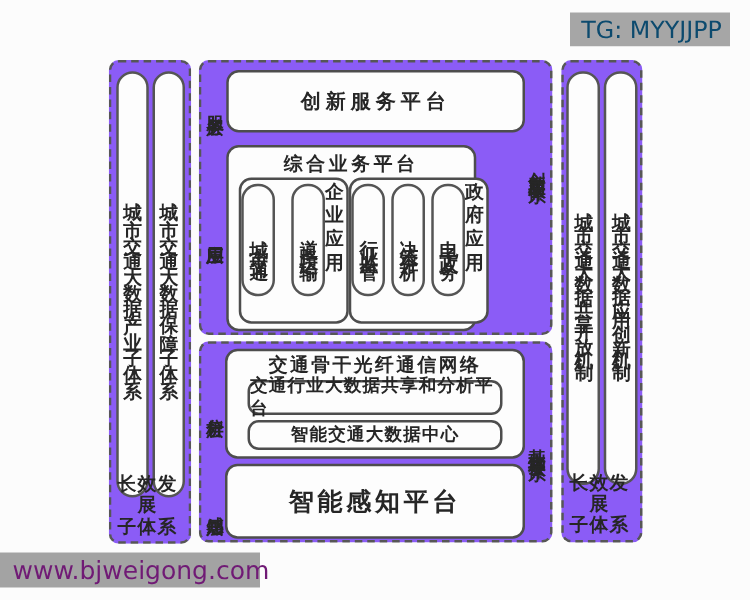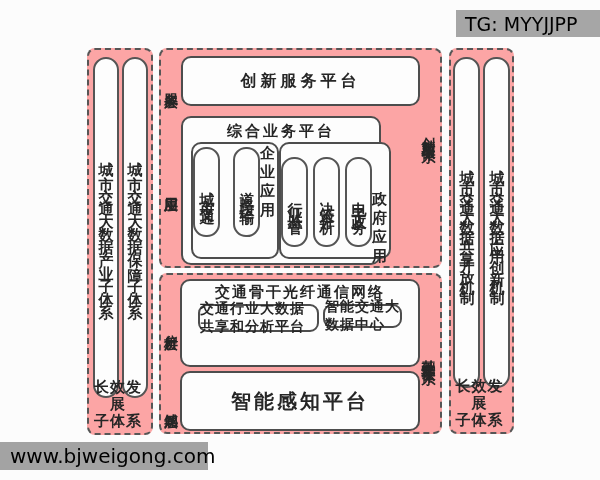--- a/index.html
+++ b/index.html
@@ -8,38 +8,38 @@
     position: relative;
     width: 600px; height: 480px;
     background: #fcfcfc;
     overflow: hidden;
     font-family: "DejaVu Serif", "Liberation Serif", serif;
     color: #262626;
   }
 
   
   .tg-badge {
-    position: absolute; left: 456px; top: 10px; width: 144px; height: 27px;
-    background: #a6a6a6; color: #000000;
+    position: absolute; left: 456px; top: 10px; width: 128px; height: 27px;
+    background: #a6a6a6; color: #0c4a6e;
     font-family: "DejaVu Sans", "Liberation Sans", sans-serif;
     font-size: 19px; display: flex; align-items: center; padding-left: 9px;
   }
   .site-bar {
     position: absolute; left: 0; top: 442px; width: 208px; height: 28px;
-    background: #a3a3a3; color: #000000;
+    background: #a3a3a3; color: #701a75;
     font-family: "DejaVu Sans", "Liberation Sans", sans-serif;
     font-size: 20px; display: flex; align-items: center; padding-left: 10px;
   }
 
   
   .dashed {
     position: absolute;
     border: 2px dashed #565656;
     border-radius: 8px;
-    background: #fca5a5;
+    background: #8b5cf6;
   }
   .solidbox {
     position: absolute;
     border: 2px solid #4d4d4d;
     border-radius: 10px;
     background: #fdfdfd;
   }
   .vpill {
     border: 2px solid #555555;
     border-radius: 13px;
@@ -84,21 +84,21 @@
   .group {
     border: 2px solid #4d4d4d; border-radius: 10px; background: #fdfdfd;
     display: flex; 
   }
   .group-pills { flex: 1; display: flex; align-items: flex-start; justify-content: center; padding-top: 3px; }
   .group-pills .vpill { width: 27px; height: 90px; }
   .gap13 { gap: 13px; }
   .gap5  { gap: 5px; }
   .group-label { height: 21px; text-align: center; font-weight: 700; font-size: 15px; letter-spacing: 2px; }
 
-  .bars { display: flex; flex-direction: row; gap: 4px; padding: 0 16px; margin-top: 2px; }
+  .bars { display: flex; flex-direction: column; gap: 4px; padding: 0 16px; margin-top: 2px; }
   .bar {
     border: 2px solid #4d4d4d; border-radius: 9px; background: #fdfdfd;
     display: flex; align-items: center; justify-content: center;
     font-weight: 700; font-size: 14px; letter-spacing: 1px;
   }
 </style>
 </head>
 <body>
 
 <div class="canvas">
@@ -160,21 +160,21 @@
             <div class="vpill">
               <span class="vtext ls6">城市交通</span>
             </div>
             <div class="vpill">
               <span class="vtext ls6">道路运输</span>
             </div>
           </div>
           <div class="group-label">企业应用</div>
         </div>
 
-        <div class="group" style="width:113px;align-items:center;">
+        <div class="group" style="width:113px;">
           <div class="group-pills gap5">
             <div class="vpill">
               <span class="vtext ls6">行业监管</span>
             </div>
             <div class="vpill">
               <span class="vtext ls6">决策分析</span>
             </div>
             <div class="vpill">
               <span class="vtext ls6">电子政务</span>
             </div>

